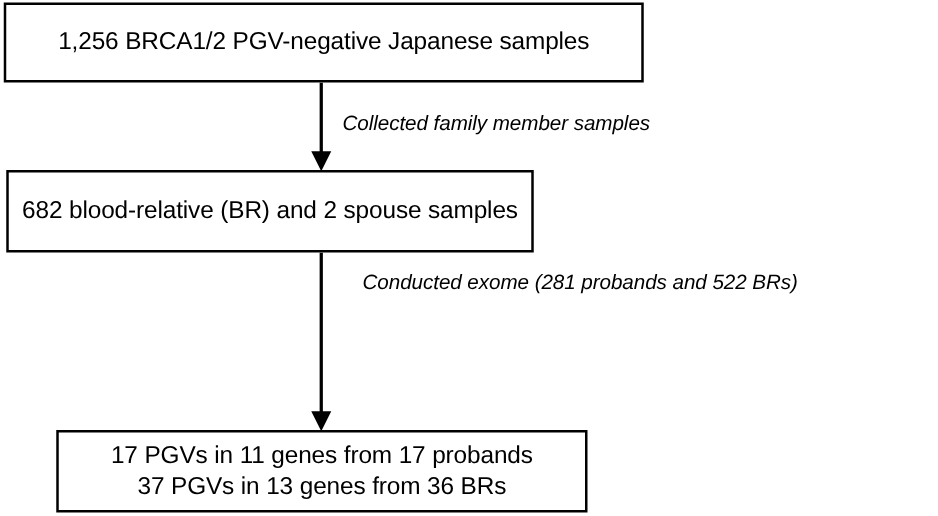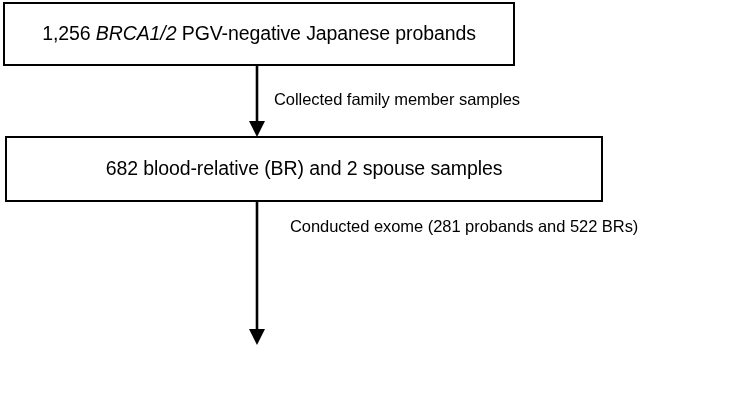--- a/index.html
+++ b/index.html
@@ -32,47 +32,47 @@
     font-size: 19.5px;
     line-height: 1.30;
     letter-spacing: -0.1px;
   }
   .node-box .line {
     display: block;
     white-space: nowrap;
   }
   .node-box em,
   .node-box .ital {
-    font-style: italic;
   }
   
   #box-cohort {
     left: 3px;  top: 2px;
     width: 512px; height: 64px;
   }
   #box-samples {
     left: 5px;  top: 136px;
-    width: 598px; height: 66px;
+    width: 422px; height: 66px;
   }
   #box-results {
     left: 45px; top: 344px;
     width: 425px; height: 66px;
   }
   
   .connector {
     position: absolute;
     left: 0;
     top: 0;
     width: 750px;
     height: 413px;
     pointer-events: none;
   }
   
   .edge-label {
     position: absolute;
+    font-style: italic;
     font-size: 16.5px;
     line-height: 1.36;
     white-space: nowrap;
     letter-spacing: -0.05px;
     text-align: center;
   }
   #label-collect  { left: 274px; top: 88px;  }
   #label-sequence { left: 274px; top: 215px; margin-left: 16px; }
   #label-interpret{ left: 274px; top: 272px; }
   .edge-label .line { display: block; }
@@ -89,32 +89,36 @@
       <polygon points="257,137 249,121 265,121" fill="#000000"></polygon>
     </g>
 
     <g>
       <line x1="257" y1="202" x2="257" y2="336" stroke="#000000" stroke-width="2.6"></line>
       <polygon points="257,345 249,329 265,329" fill="#000000"></polygon>
     </g>
   </svg>
 
   <div class="node-box" id="box-cohort">
-    <span class="line"><span>1,256 </span><span class="ital">BRCA1/2</span><span> PGV-negative Japanese probands</span></span>
+    <span class="line"><span>1,256 </span><span class="ital">BRCA1/2</span><span> PGV-negative Japanese samples</span></span>
   </div>
 
   <div class="edge-label" id="label-collect">
     <span class="line">Collected family member samples</span>
   </div>
 
   <div class="node-box" id="box-samples">
     <span class="line">682 blood-relative (BR) and 2 spouse samples</span>
   </div>
 
   <div class="edge-label" id="label-sequence">
     <span class="line">Conducted exome (281 probands and 522 BRs)</span>
   </div>
 
   <div class="edge-label" id="label-interpret">
   </div>
 
+  <div class="node-box" id="box-results">
+    <span class="line">17 PGVs in 11 genes from 17 probands</span>
+    <span class="line">37 PGVs in 13 genes from 36 BRs</span>
+  </div>
 
 </div>
 
 </body></html>

